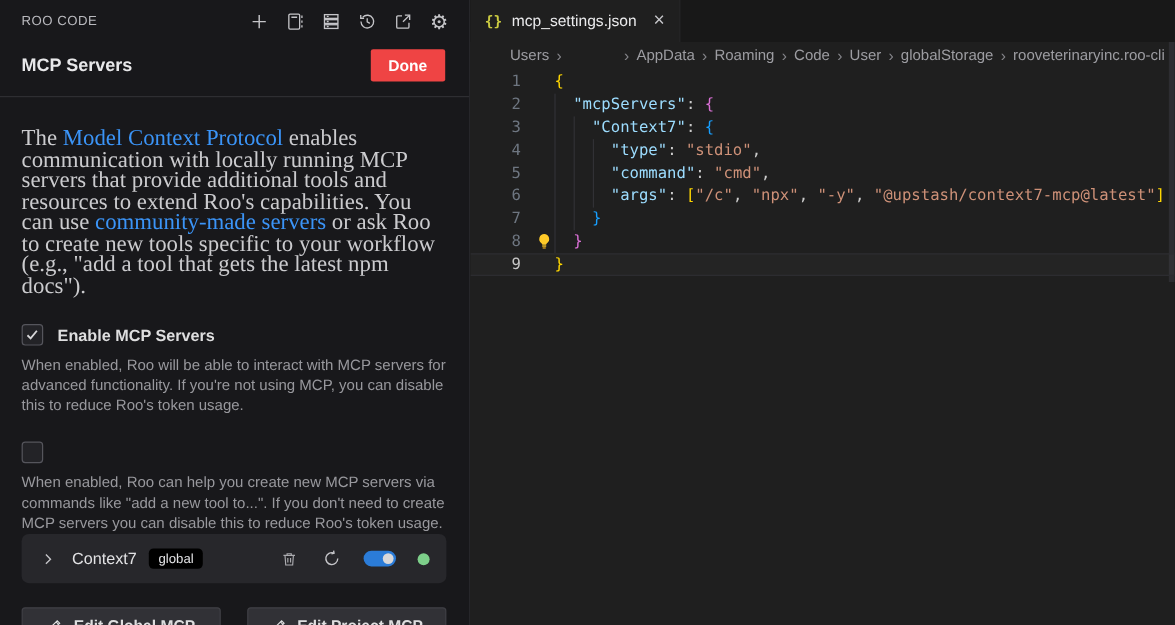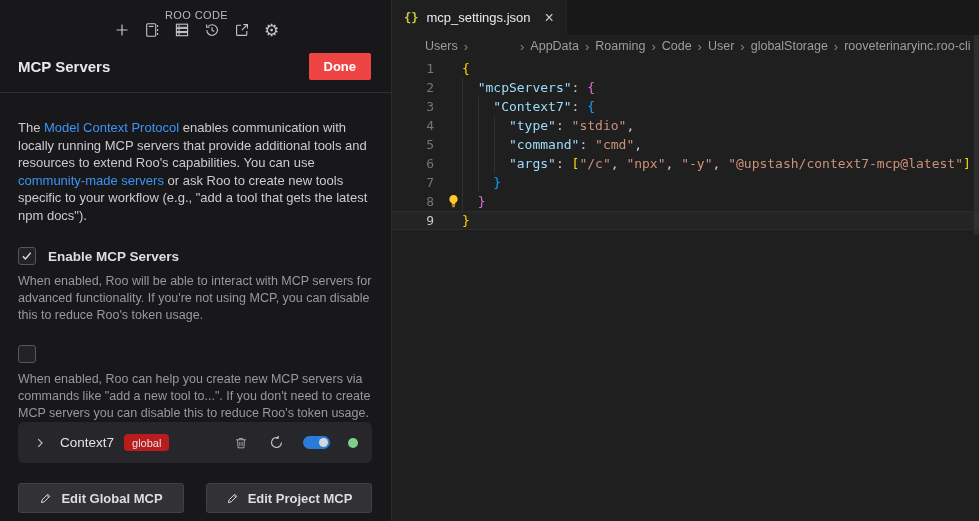--- a/index.html
+++ b/index.html
@@ -4,53 +4,53 @@
 <style>
   * { margin:0; padding:0; box-sizing:border-box; }
   html,body { width:979px; height:521px; overflow:hidden; background:#1f1f1f;
               font-family:"Liberation Sans", sans-serif; }
   .app { display:flex; width:979px; height:521px; }
 
   
   .sidebar { width:392px; background:#18181b; border-right:1px solid #2b2b2e;
              display:flex; flex-direction:column; color:#cccccf; }
   .sb-top { display:flex; align-items:center; justify-content:space-between;
-            padding:9px 16px 4px 18px;flex-direction:column; }
+            padding:9px 16px 4px 18px; }
   .brand { font-size:11px; letter-spacing:.4px; color:#b9b9be; }
   .sb-icons { display:flex; align-items:center; gap:12px; }
   .sb-icons .icon { width:18px; height:18px; display:flex; align-items:center;
                     justify-content:center; cursor:pointer; color:#c5c5c9; }
   .icon svg { display:block; }
   .gear-glyph { font-size:17px; line-height:1; color:#c5c5c9; }
 
   .panel-head { display:flex; align-items:center; justify-content:space-between;
                 padding:10px 20px 12px 18px; }
   .panel-title { font-size:15px; font-weight:bold; color:#e8e8ea; }
   .done-btn { background:#ef4444; color:#ffffff; font-size:13px; font-weight:bold;
               border:none; padding:6px 15px; border-radius:2px; cursor:pointer; }
   .sb-divider { border-bottom:1px solid #2e2e32; }
 
   .sb-content { padding:26px 19px 0 18px; }
-  .desc { font-size:13px; line-height:17.5px; color:#cbcbce; }
+  .desc { font-size:19px; line-height:17.5px; color:#cbcbce;font-family:Liberation Serif, serif; }
   .desc a { color:#3b94f7; text-decoration:none; cursor:pointer; }
 
   .setting { margin-top:23px; }
   .setting-row { display:flex; align-items:center; gap:12px; }
   .checkbox { width:18px; height:18px; border:1px solid #55555c; border-radius:3px;
               background:#232327; display:flex; align-items:center; justify-content:center;
               cursor:pointer; flex:0 0 auto; }
   .checkbox svg { visibility:hidden; }
   .checkbox.checked svg { visibility:visible; }
   .setting-label { font-size:13.5px; font-weight:bold; color:#dededf; }
   .setting-desc { margin-top:8px; font-size:12.5px; line-height:17px; color:#98989d; }
 
   .server-row { height:41px; background:#27272b; border-radius:6px;
                 display:flex; align-items:center; padding:0 14px 0 13px; }
   .server-name { font-size:13.5px; color:#e2e2e4; margin-left:11px; }
-  .scope-badge { margin-left:10px; background:#b91c1c; color:#e3e3e6; font-size:11px;
+  .scope-badge { margin-left:10px; background:#000000; color:#e3e3e6; font-size:11px;
                  padding:2.5px 8px; border-radius:4px; }
   .server-spacer { flex:1; }
   .row-icon { width:18px; height:18px; display:flex; align-items:center; justify-content:center;
               color:#ababaf; cursor:pointer; }
   .row-icon + .row-icon { margin-left:17px; }
   .toggle { margin-left:18px; width:27px; height:13px; border-radius:7px; background:#3c3c42;
             position:relative; cursor:pointer; flex:0 0 auto; }
   .toggle.on { background:#2b7cd8; }
   .toggle .knob { position:absolute; top:2px; left:2px; width:9px; height:9px;
                   border-radius:50%; background:#d8d8da; }

